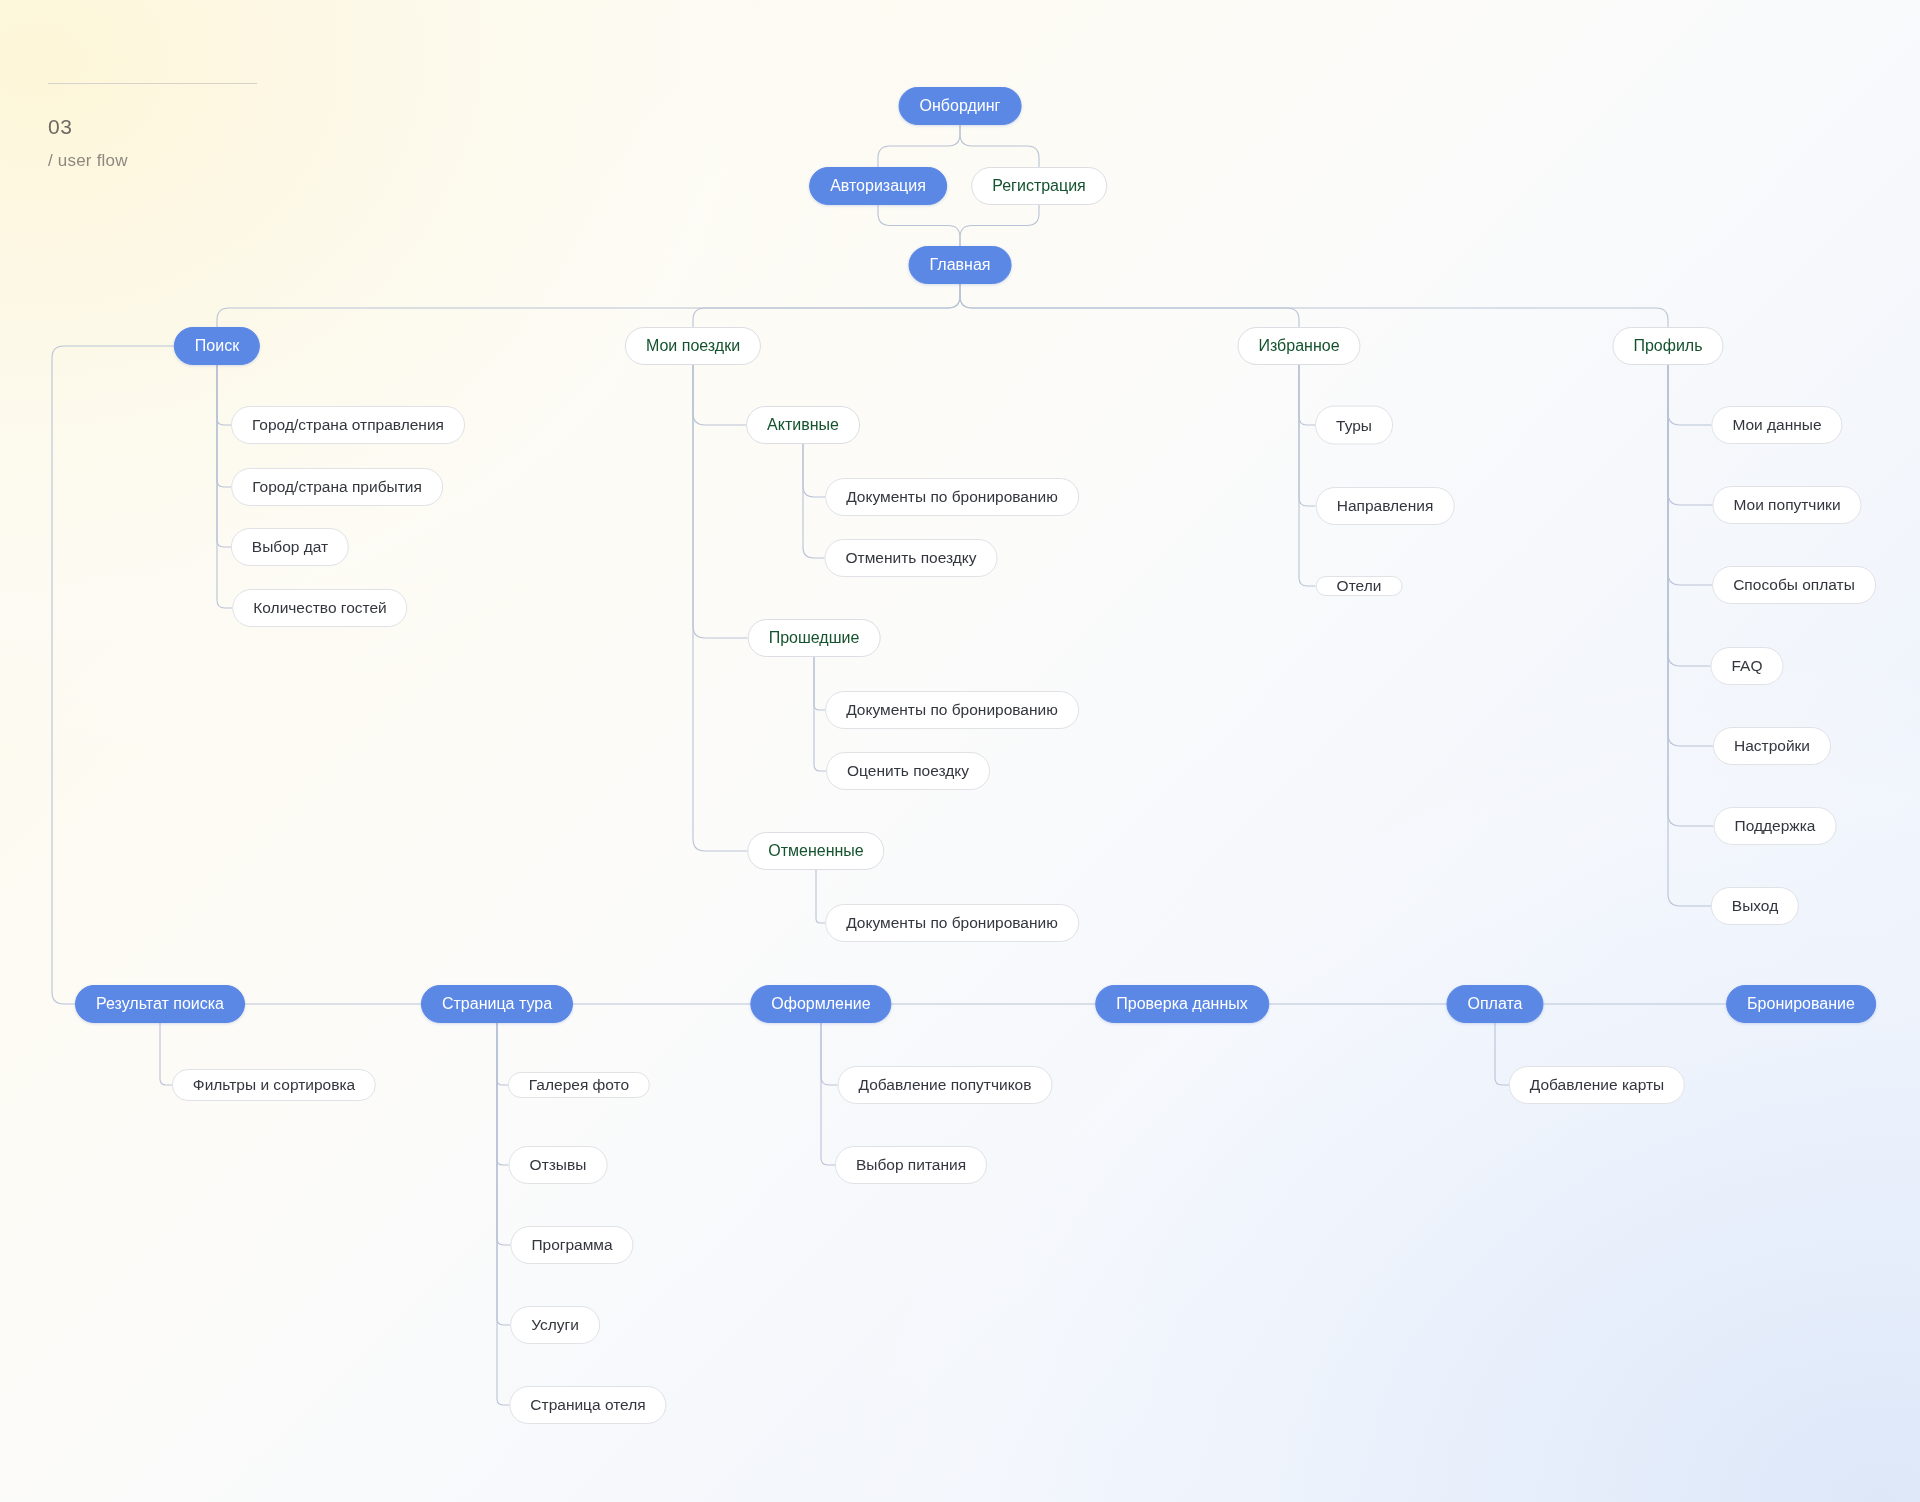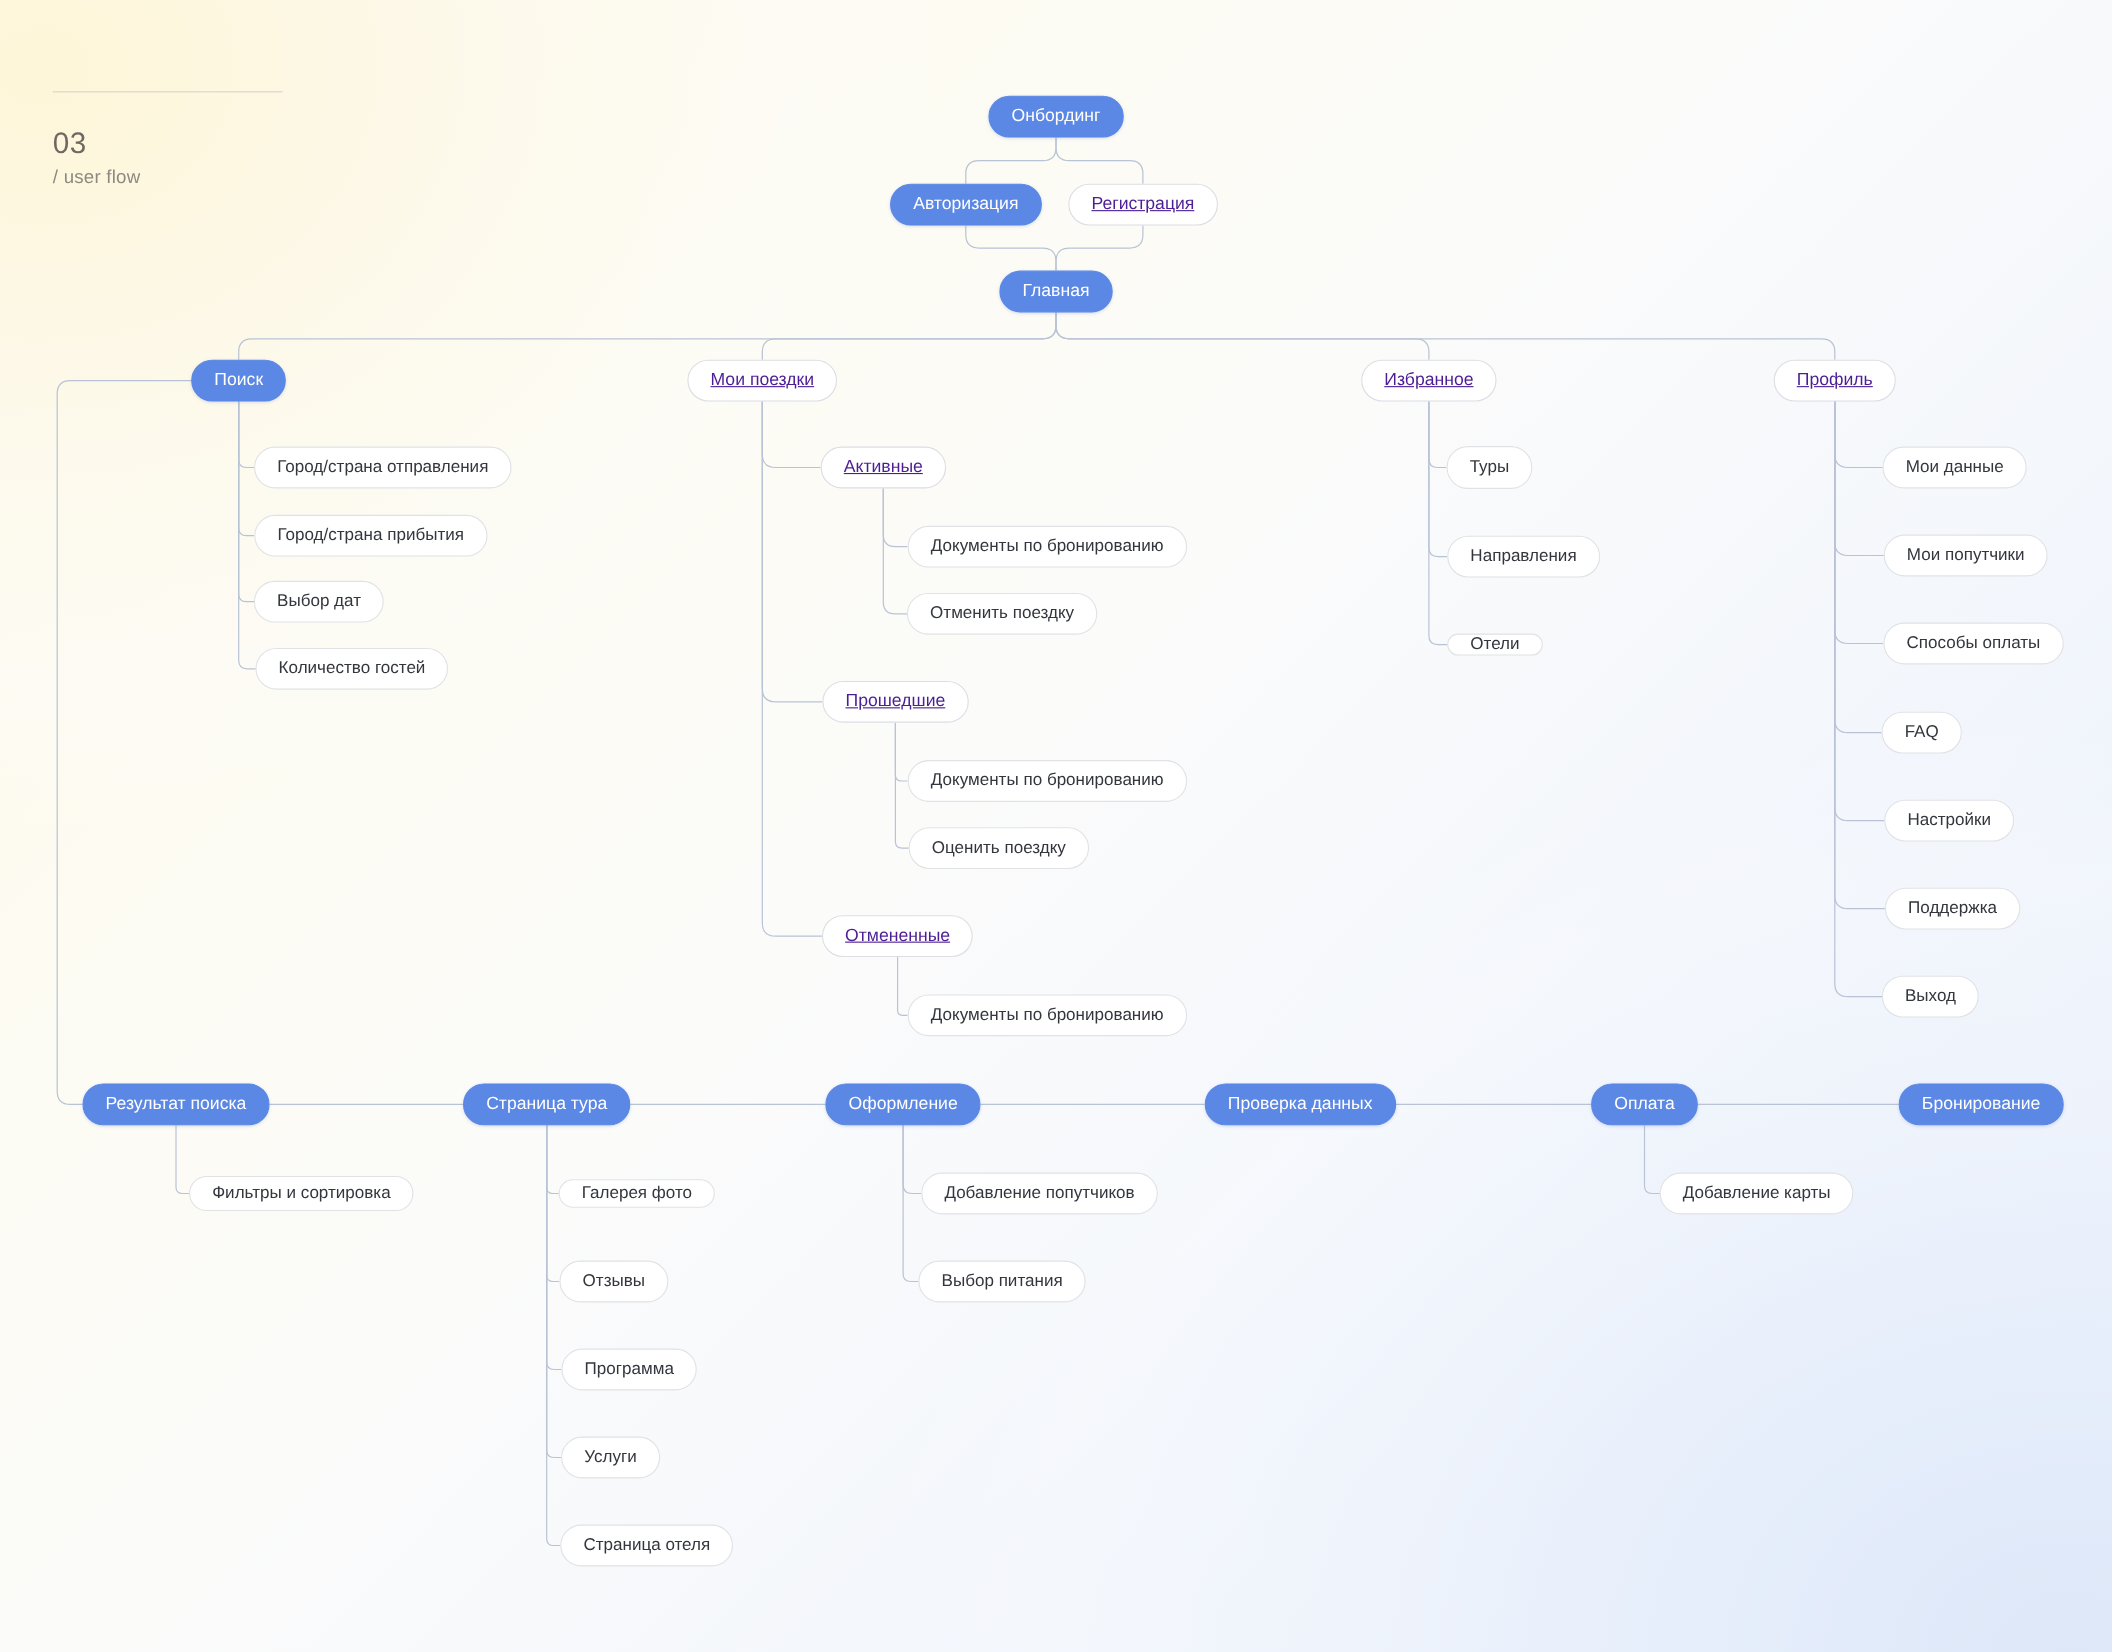--- a/index.html
+++ b/index.html
@@ -34,21 +34,21 @@
     left: 48px;
     top: 83px;
     width: 209px;
     height: 1px;
     background: #d6d3cc;
   }
   .hdr-num {
     position: absolute;
     left: 48px;
     top: 115px;
-    font-size: 27px;
+    font-size: 21px;
     color: #6e6a63;
     letter-spacing: 0.5px;
   }
   .hdr-sub {
     position: absolute;
     left: 48px;
     top: 151px;
     font-size: 17px;
     color: #8d8980;
     letter-spacing: 0.2px;
@@ -67,23 +67,22 @@
     transform: translate(-50%, -50%);
   }
   .node.primary {
     background: #5b87e5;
     color: #ffffff;
     border: 1px solid #5b87e5;
     box-shadow: 0 1px 3px rgba(70,110,200,0.22);
   }
   .node.secondary {
     background: #ffffff;
-    color: #4c1d95;
+    color: #14532d;
     border: 1px solid #dcdee3;
-    text-decoration: underline;
   }
   .node.leaf {
     background: #ffffff;
     color: #33363d;
     border: 1px solid #e0e2e6;
     font-size: 15.5px;
   }
 </style>
 </head>
 <body>

